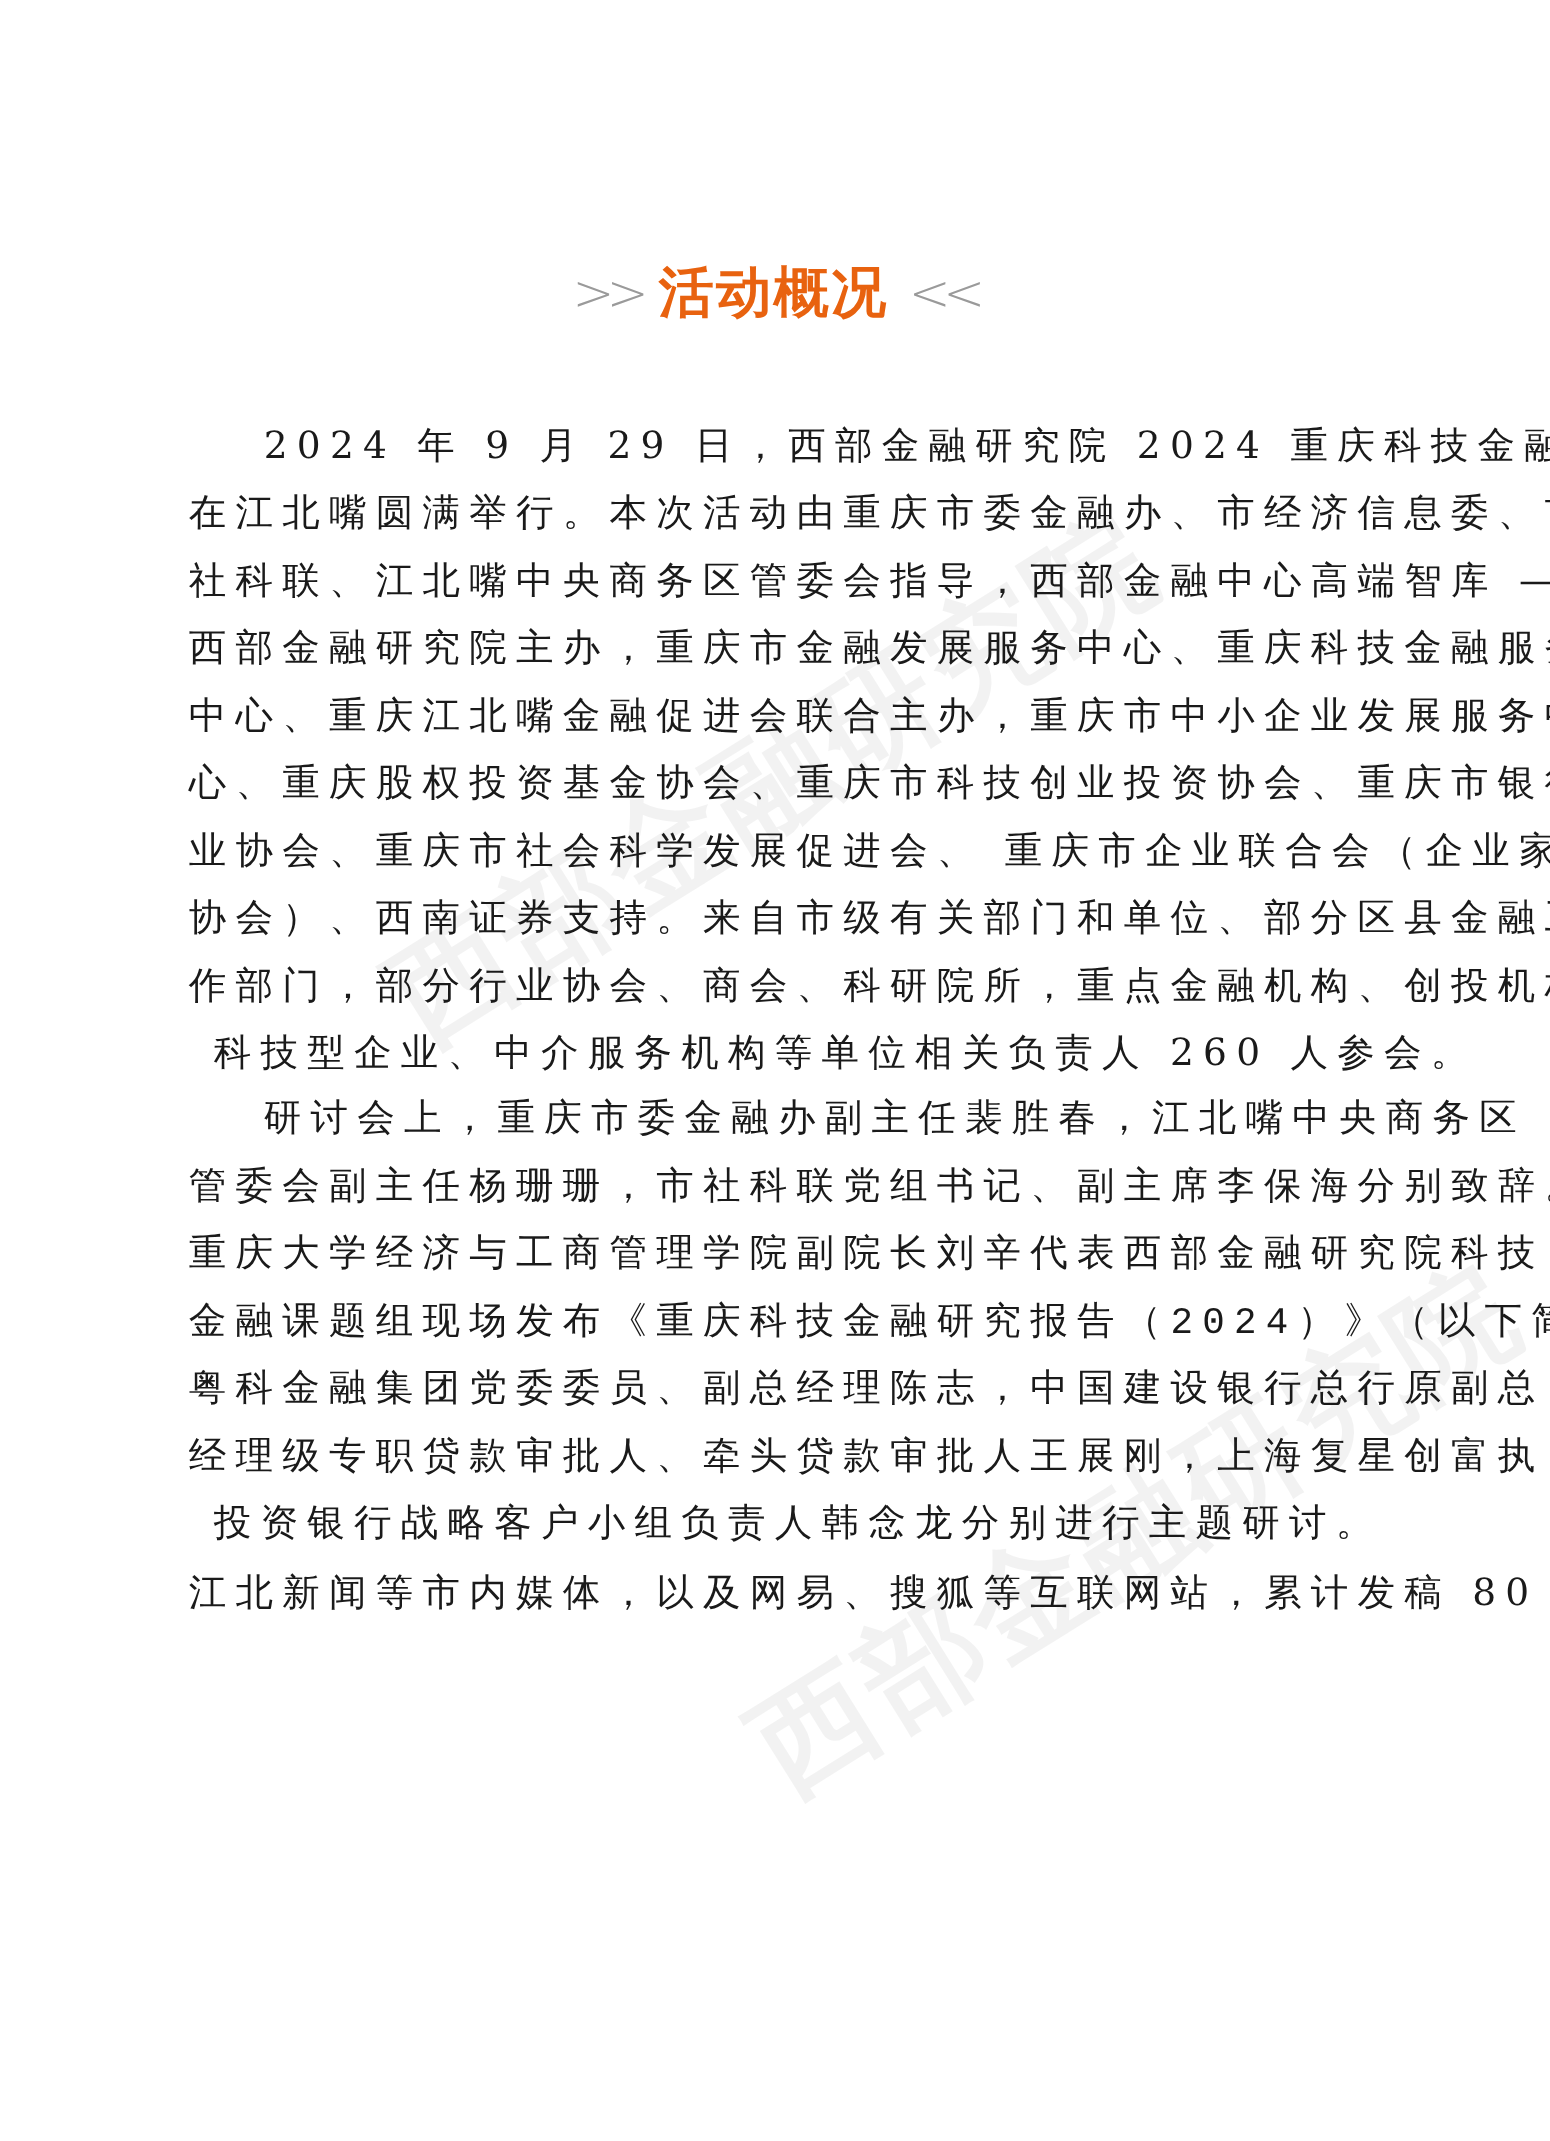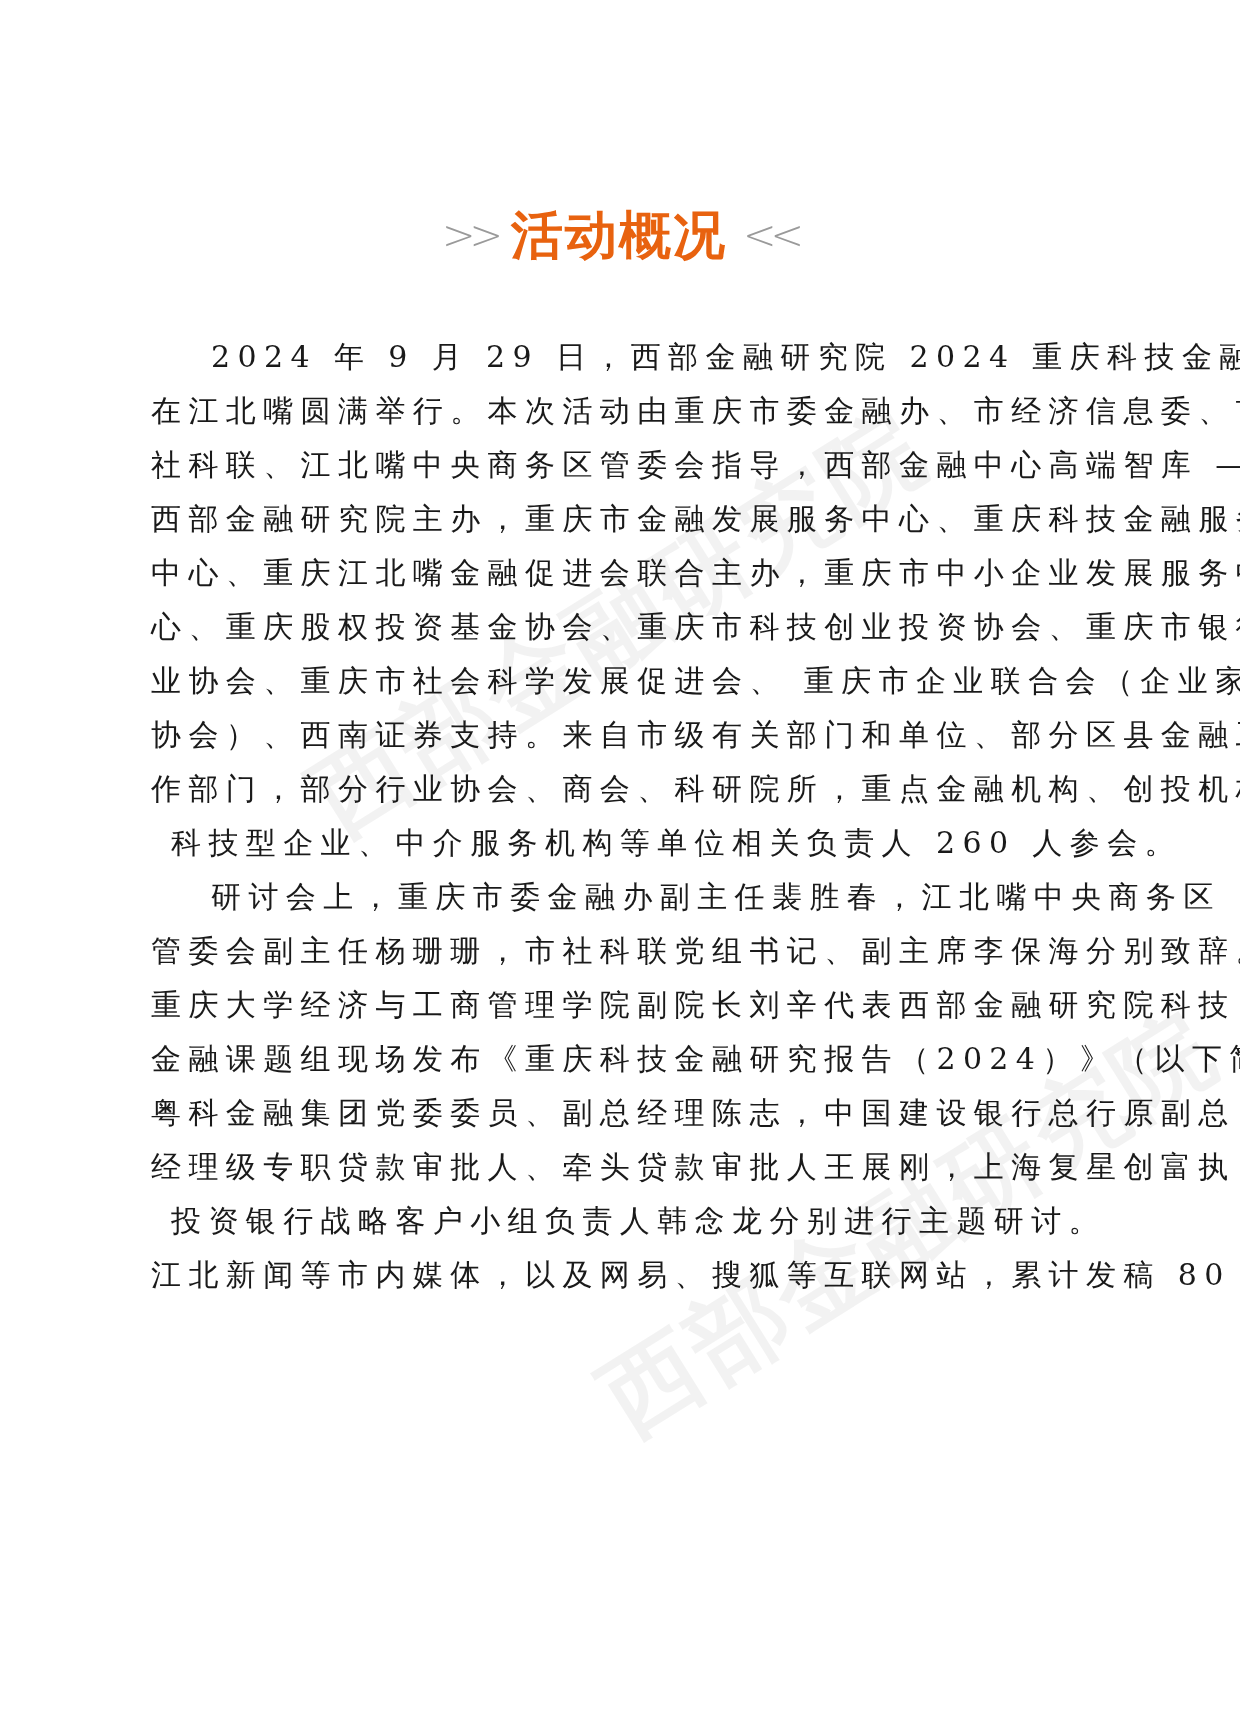--- a/index.html
+++ b/index.html
@@ -4,28 +4,28 @@
 <style>
   html, body { margin: 0; padding: 0; background: #ffffff; }
   body { width: 1240px; height: 1713px; position: relative; overflow: hidden;
          font-family: "DejaVu Serif", "Liberation Serif", serif; color: #1a1a1a; }
   .title-row { position: absolute; top: 205px; left: 0; width: 1240px; height: 60px;
                display: flex; align-items: center; justify-content: center; }
   .chev { color: #9a9a9a; font-family: "DejaVu Sans", sans-serif; font-size: 40px;
           letter-spacing: -6px; font-weight: 300; line-height: 1; }
   .chev.left { margin-right: 14px; }
   .chev.right { margin-left: 16px; }
-  .title { color: #e8620f; font-size: 52px; font-weight: bold; letter-spacing: 2px;
+  .title { color: #e8620f; font-size: 44px; font-weight: bold; letter-spacing: 2px;
            font-family: "DejaVu Serif", serif; line-height: 1; }
   .body-text { position: absolute; left: 151px; top: 330px; width: 944px; }
   .line { font-size: 30px; line-height: 54px; height: 54px; white-space: nowrap;
           letter-spacing: 7.4px; text-align: justify; text-align-last: justify; }
   .line.last { text-align-last: left; margin-left: 20px; }
   .line.indent { padding-left: 60px; }
-  .para2 { margin-top: 0; }
+  .para2 { margin-top: 0; font-family: Liberation Mono, monospace; }
   .watermark { position: absolute; color: rgba(0,0,0,0.05); font-size: 96px; font-weight: bold;
                font-family: "DejaVu Sans", sans-serif; transform: rotate(-32deg);
                white-space: nowrap; pointer-events: none; letter-spacing: 4px; }
   .wm1 { left: 270px; top: 560px; }
   .wm2 { left: 560px; top: 1160px; }
 </style>
 </head>
 <body>
 
 <div class="watermark wm1">西部金融研究院</div>

